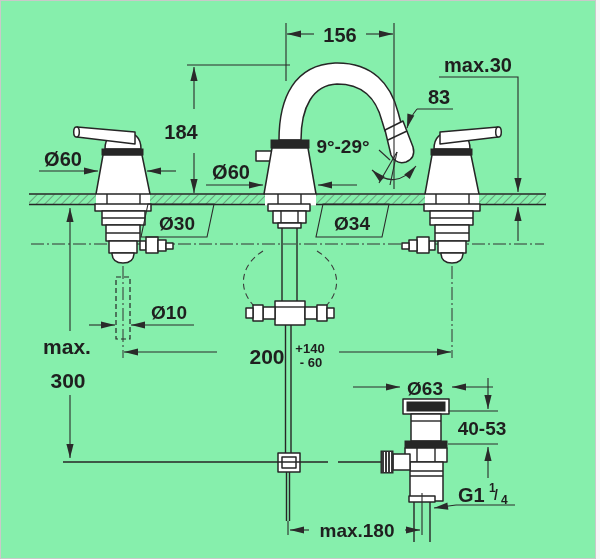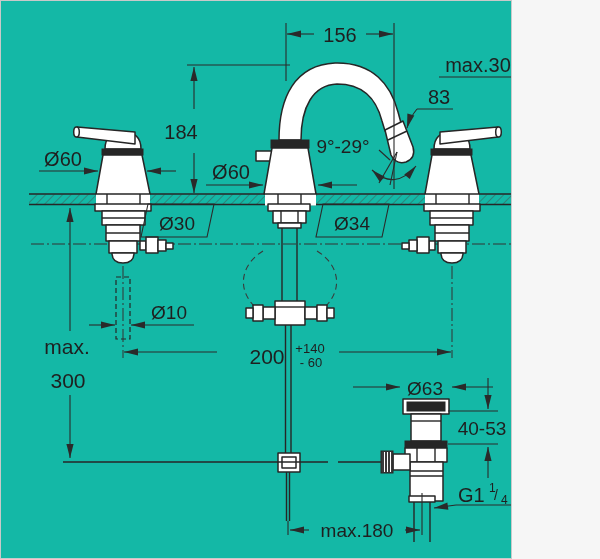--- a/index.html
+++ b/index.html
@@ -1,19 +1,20 @@
 <!DOCTYPE html>
 <html><head>
 <meta charset="utf-8">
 <style>
   html,body{margin:0;padding:0;background:#f6f6f6;}
   .page{
-    width:512px;height:559px;position:relative;background:#14b8a6;
+    width:596px;height:559px;position:relative;background:#86efac;
     border:1px solid #c9c9c9;box-sizing:border-box;overflow:hidden;
     font-family:"Liberation Sans",sans-serif;
+    font-weight:bold;
   }
   svg{display:block;}
   .part{fill:#ffffff;stroke:#262626;stroke-width:1.5;stroke-linejoin:round;}
   .partline{fill:none;stroke:#262626;stroke-width:1.4;}
   .part-dark{fill:#262626;stroke:#262626;stroke-width:1;}
   .dash{fill:none;stroke:#262626;stroke-width:1.2;stroke-dasharray:5 3;}
   .hose{fill:none;stroke:#3a3a3a;stroke-width:1.1;stroke-dasharray:6 4;}
   .cl{fill:none;stroke:#333333;stroke-width:1;stroke-dasharray:13 3 2 3;}
   .dim{fill:none;stroke:#2a2a2a;stroke-width:1.1;}
   .txt{fill:#1f1f1f;font-family:"Liberation Sans",sans-serif;}

